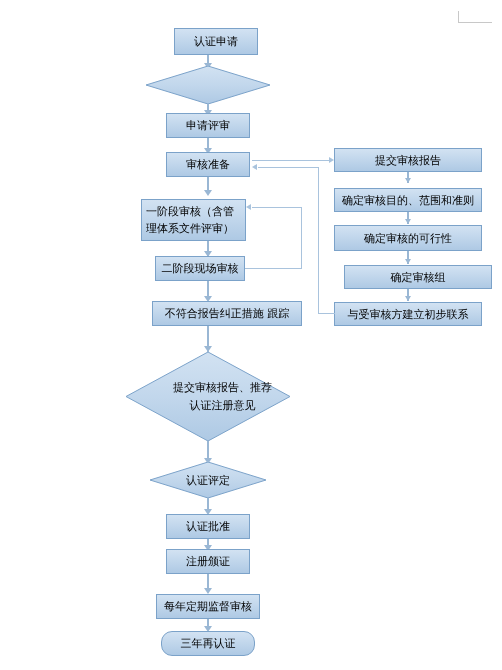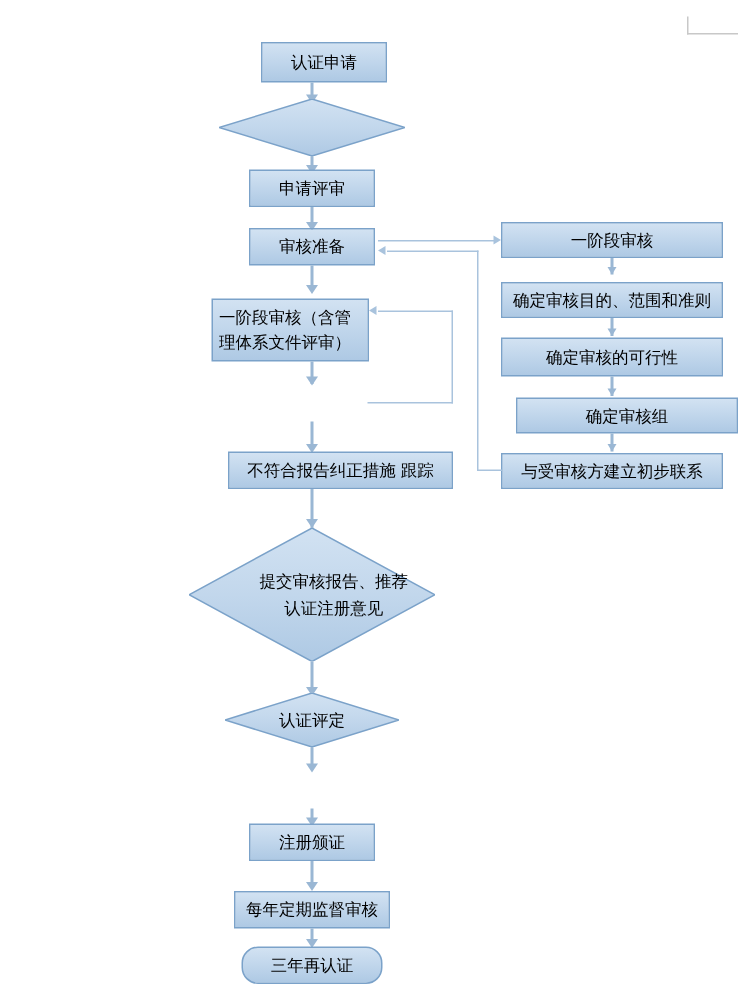--- a/index.html
+++ b/index.html
@@ -149,20 +149,23 @@
   <div class="vline" style="left:207px; top:177px; height:17px;"></div>
   <div class="arrow arrow-down" style="left:204px; top:190px;"></div>
 
   <div class="node box" style="left:141px; top:199px; width:105px; height:42px; justify-content:flex-start;">
     <span class="txt" style="text-align:left; padding-left:4px; line-height:17px;">一阶段审核（含管理体系文件评审）</span>
   </div>
 
   <div class="vline" style="left:207px; top:241px; height:15px;"></div>
   <div class="arrow arrow-down" style="left:204px; top:251px;"></div>
 
+  <div class="node box" style="left:155px; top:256px; width:90px; height:25px;">
+    <span class="txt">二阶段现场审核</span>
+  </div>
 
   <div class="hline hthin thin" style="left:245px; top:268px; width:57px;"></div>
   <div class="vline vthin thin" style="left:301px; top:207px; height:62px;"></div>
   <div class="hline hthin thin" style="left:252px; top:207px; width:50px;"></div>
   <div class="arrow arrow-thin-left" style="left:246px; top:204px;"></div>
 
   <div class="vline" style="left:207px; top:281px; height:19px;"></div>
   <div class="arrow arrow-down" style="left:204px; top:296px;"></div>
 
   <div class="node box" style="left:152px; top:301px; width:150px; height:25px;">
@@ -199,20 +202,23 @@
         </linearGradient>
       </defs>
       <polygon points="58,0 116,18 58,36 0,18" fill="url(#g3)" stroke="#7ba2c9" stroke-width="1"></polygon>
     </svg>
     <span class="txt">认证评定</span>
   </div>
 
   <div class="vline" style="left:207px; top:498px; height:14px;"></div>
   <div class="arrow arrow-down" style="left:204px; top:509px;"></div>
 
+  <div class="node box" style="left:166px; top:514px; width:84px; height:25px;">
+    <span class="txt">认证批准</span>
+  </div>
 
   <div class="vline" style="left:207px; top:539px; height:10px;"></div>
   <div class="arrow arrow-down" style="left:204px; top:545px;"></div>
 
   <div class="node box" style="left:166px; top:549px; width:84px; height:25px;">
     <span class="txt">注册颁证</span>
   </div>
 
   <div class="vline" style="left:207px; top:574px; height:18px;"></div>
   <div class="arrow arrow-down" style="left:204px; top:588px;"></div>
@@ -225,21 +231,21 @@
   <div class="arrow arrow-down" style="left:204px; top:626px;"></div>
 
   <div class="node box" style="left:161px; top:631px; width:94px; height:25px;border-radius:11px;">
     <span class="txt">三年再认证</span>
   </div>
 
   <div class="hline hthin thin" style="left:252px; top:160px; width:78px;"></div>
   <div class="arrow arrow-thin-right" style="left:329px; top:157px;"></div>
 
   <div class="node box" style="left:334px; top:148px; width:148px; height:24px;">
-    <span class="txt">一阶段审核</span>
+    <span class="txt">提交审核报告</span>
   </div>
 
   <div class="vline" style="left:407px; top:172px; height:11px;"></div>
   <div class="arrow arrow-small-down" style="left:405px; top:178px;"></div>
 
   <div class="node box" style="left:334px; top:188px; width:148px; height:24px;">
     <span class="txt">确定审核目的、范围和准则</span>
   </div>
 
   <div class="vline" style="left:407px; top:212px; height:12px;"></div>

